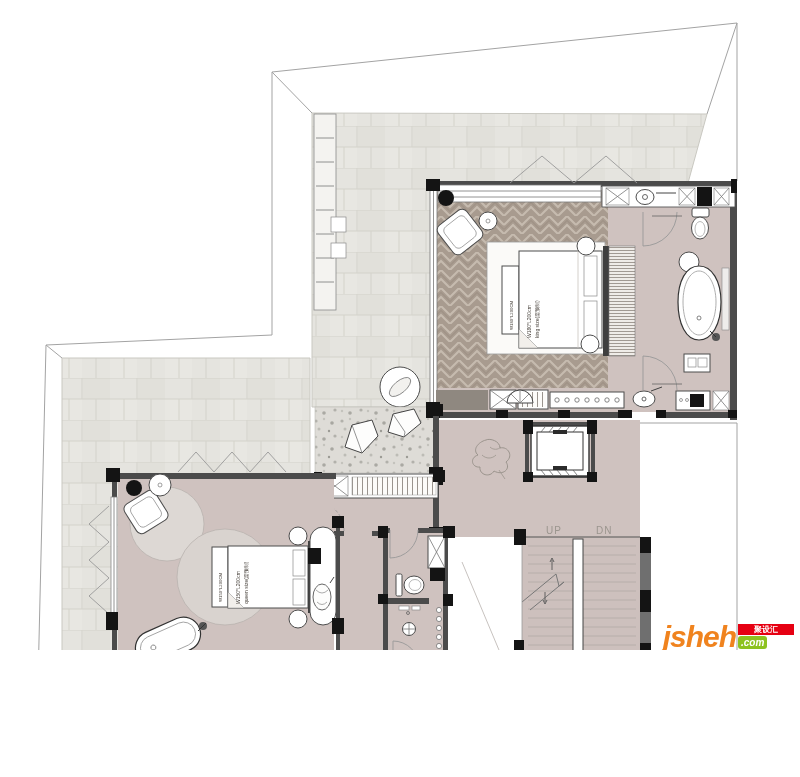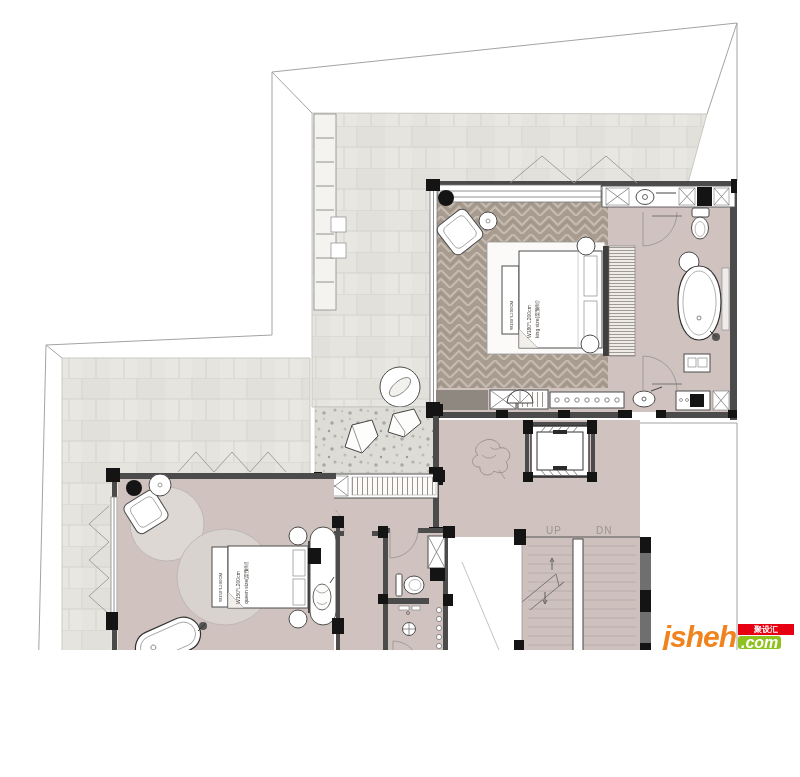--- a/index.html
+++ b/index.html
@@ -16,21 +16,21 @@
   .walllt{fill:#6f6f6f;}
   .col{fill:#141414;}
   .furn{fill:#ffffff;stroke:#4d4d4d;stroke-width:1;}
   .furnlt{fill:#ffffff;stroke:#8a8a8a;stroke-width:.7;}
   .xline{stroke:#777;stroke-width:.8;fill:none;}
   .arc{stroke:#999;stroke-width:.9;fill:none;}
   .logo{position:absolute;right:6px;bottom:1px;display:flex;align-items:flex-end;}
   .logo-brand{color:#f0831e;font-weight:bold;font-style:italic;font-size:30px;line-height:25px;letter-spacing:-1px;}
   .logo-stack{display:flex;flex-direction:column;align-items:flex-start;margin-left:2px;gap:1px;}
   .logo-cn{background:#e60012;color:#fff;font-size:8px;font-weight:bold;padding:1px 16px;line-height:9px;}
-  .logo-com{background:#8dc21f;color:#fff;font-size:16px;font-weight:bold;padding:0 3px;border-radius:3px;line-height:13px;font-style:italic;}
+  .logo-com{background:#8dc21f;color:#fff;font-size:10px;font-weight:bold;padding:0 3px;border-radius:3px;line-height:13px;font-style:italic;}
 </style>
 </head>
 <body>
 
 <div class="canvas">
 <svg class="plan-svg" width="800" height="777" viewBox="0 0 800 777" xmlns="http://www.w3.org/2000/svg">
   <defs>
     <pattern id="tile" width="55" height="42" patternUnits="userSpaceOnUse">
       <rect width="55" height="42" fill="#e5e4df"></rect>
       <rect x="28" y="0" width="27" height="21" fill="#e1e0da"></rect>

